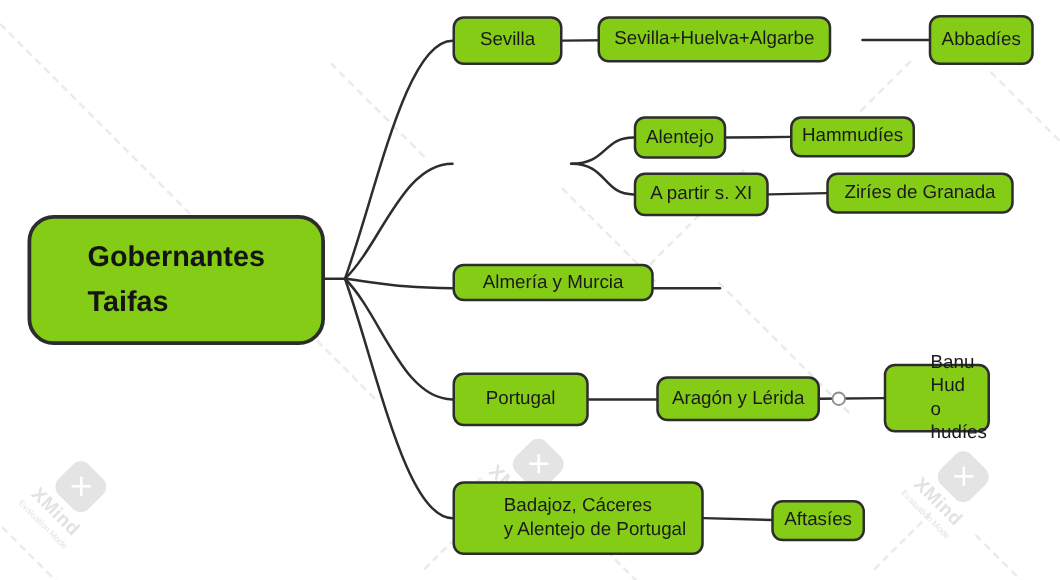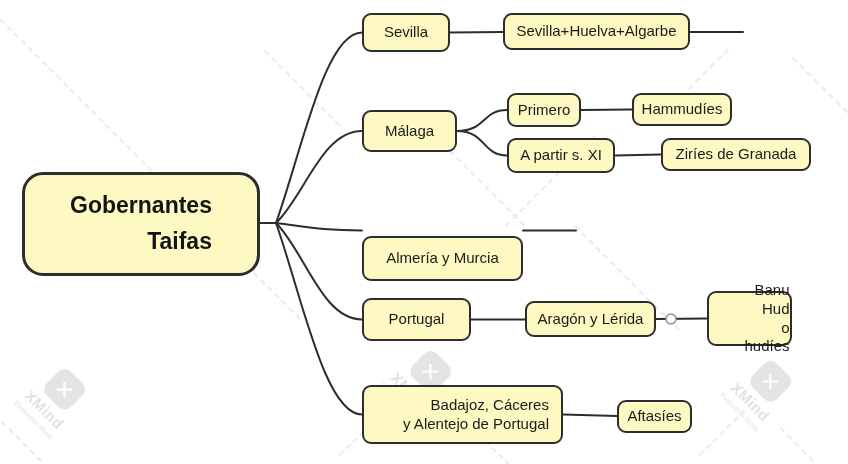--- a/index.html
+++ b/index.html
@@ -31,23 +31,23 @@
   }
   .wm-brand{font-size:15px;font-weight:bold;letter-spacing:.5px;}
   .wm-mode{font-size:7px;}
   
   .edges{position:absolute;left:0;top:0;z-index:1;}
   .edges path{stroke:#2d2d2d;stroke-width:2;fill:none;stroke-linecap:round;}
   
   .node{
     position:absolute;z-index:2;box-sizing:border-box;
     display:flex;align-items:center;justify-content:center;
-    background:#fef9c3;
+    background:#84cc16;
     border:2px solid #2d2d2d;border-radius:9px;
-    color:#1b1b1b;font-size:15px;text-align:right;
+    color:#1b1b1b;font-size:15px;text-align:left;
     white-space:pre-line;line-height:1.25;
     padding:2px 6px;
   }
   .node.root{
     border-width:3px;border-radius:21px;
     font-size:23px;font-weight:bold;line-height:1.55;
     color:#141414;
   }
 </style>
 </head>
@@ -112,41 +112,41 @@
   </svg>
 
   <div class="node root" style="left:22px;top:172px;width:238px;height:104px;">
     <span>Gobernantes
 Taifas</span>
   </div>
 
   <div class="node" style="left:362px;top:13px;width:88px;height:39px;">
     <span>Sevilla</span>
   </div>
-  <div class="node" style="left:503px;top:13px;width:187px;height:37px;padding:2px 3px;">
+  <div class="node" style="left:478px;top:13px;width:187px;height:37px;padding:2px 3px;">
     <span>Sevilla+Huelva+Algarbe</span>
   </div>
+  <div class="node" style="left:743px;top:12px;width:84px;height:40px;">
+    <span>Abbadíes</span>
+  </div>
 
-  <div class="node" style="left:362px;top:110px;width:95px;height:42px;">
-    <span>Málaga</span>
-  </div>
   <div class="node" style="left:507px;top:93px;width:74px;height:34px;">
-    <span>Primero</span>
+    <span>Alentejo</span>
   </div>
   <div class="node" style="left:632px;top:93px;width:100px;height:33px;">
     <span>Hammudíes</span>
   </div>
   <div class="node" style="left:507px;top:138px;width:108px;height:35px;">
     <span>A partir s. XI</span>
   </div>
   <div class="node" style="left:661px;top:138px;width:150px;height:33px;padding:2px 5px;">
     <span>Ziríes de Granada</span>
   </div>
 
-  <div class="node" style="left:362px;top:211px;width:161px;height:45px;margin-top:25px;">
+  <div class="node" style="left:362px;top:211px;width:161px;height:30px;">
     <span>Almería y Murcia</span>
   </div>
 
   <div class="node" style="left:362px;top:298px;width:109px;height:43px;">
     <span>Portugal</span>
   </div>
   <div class="node" style="left:525px;top:301px;width:131px;height:36px;">
     <span>Aragón y Lérida</span>
   </div>
   <div class="node" style="left:707px;top:291px;width:85px;height:55px;padding-left:41px;">

